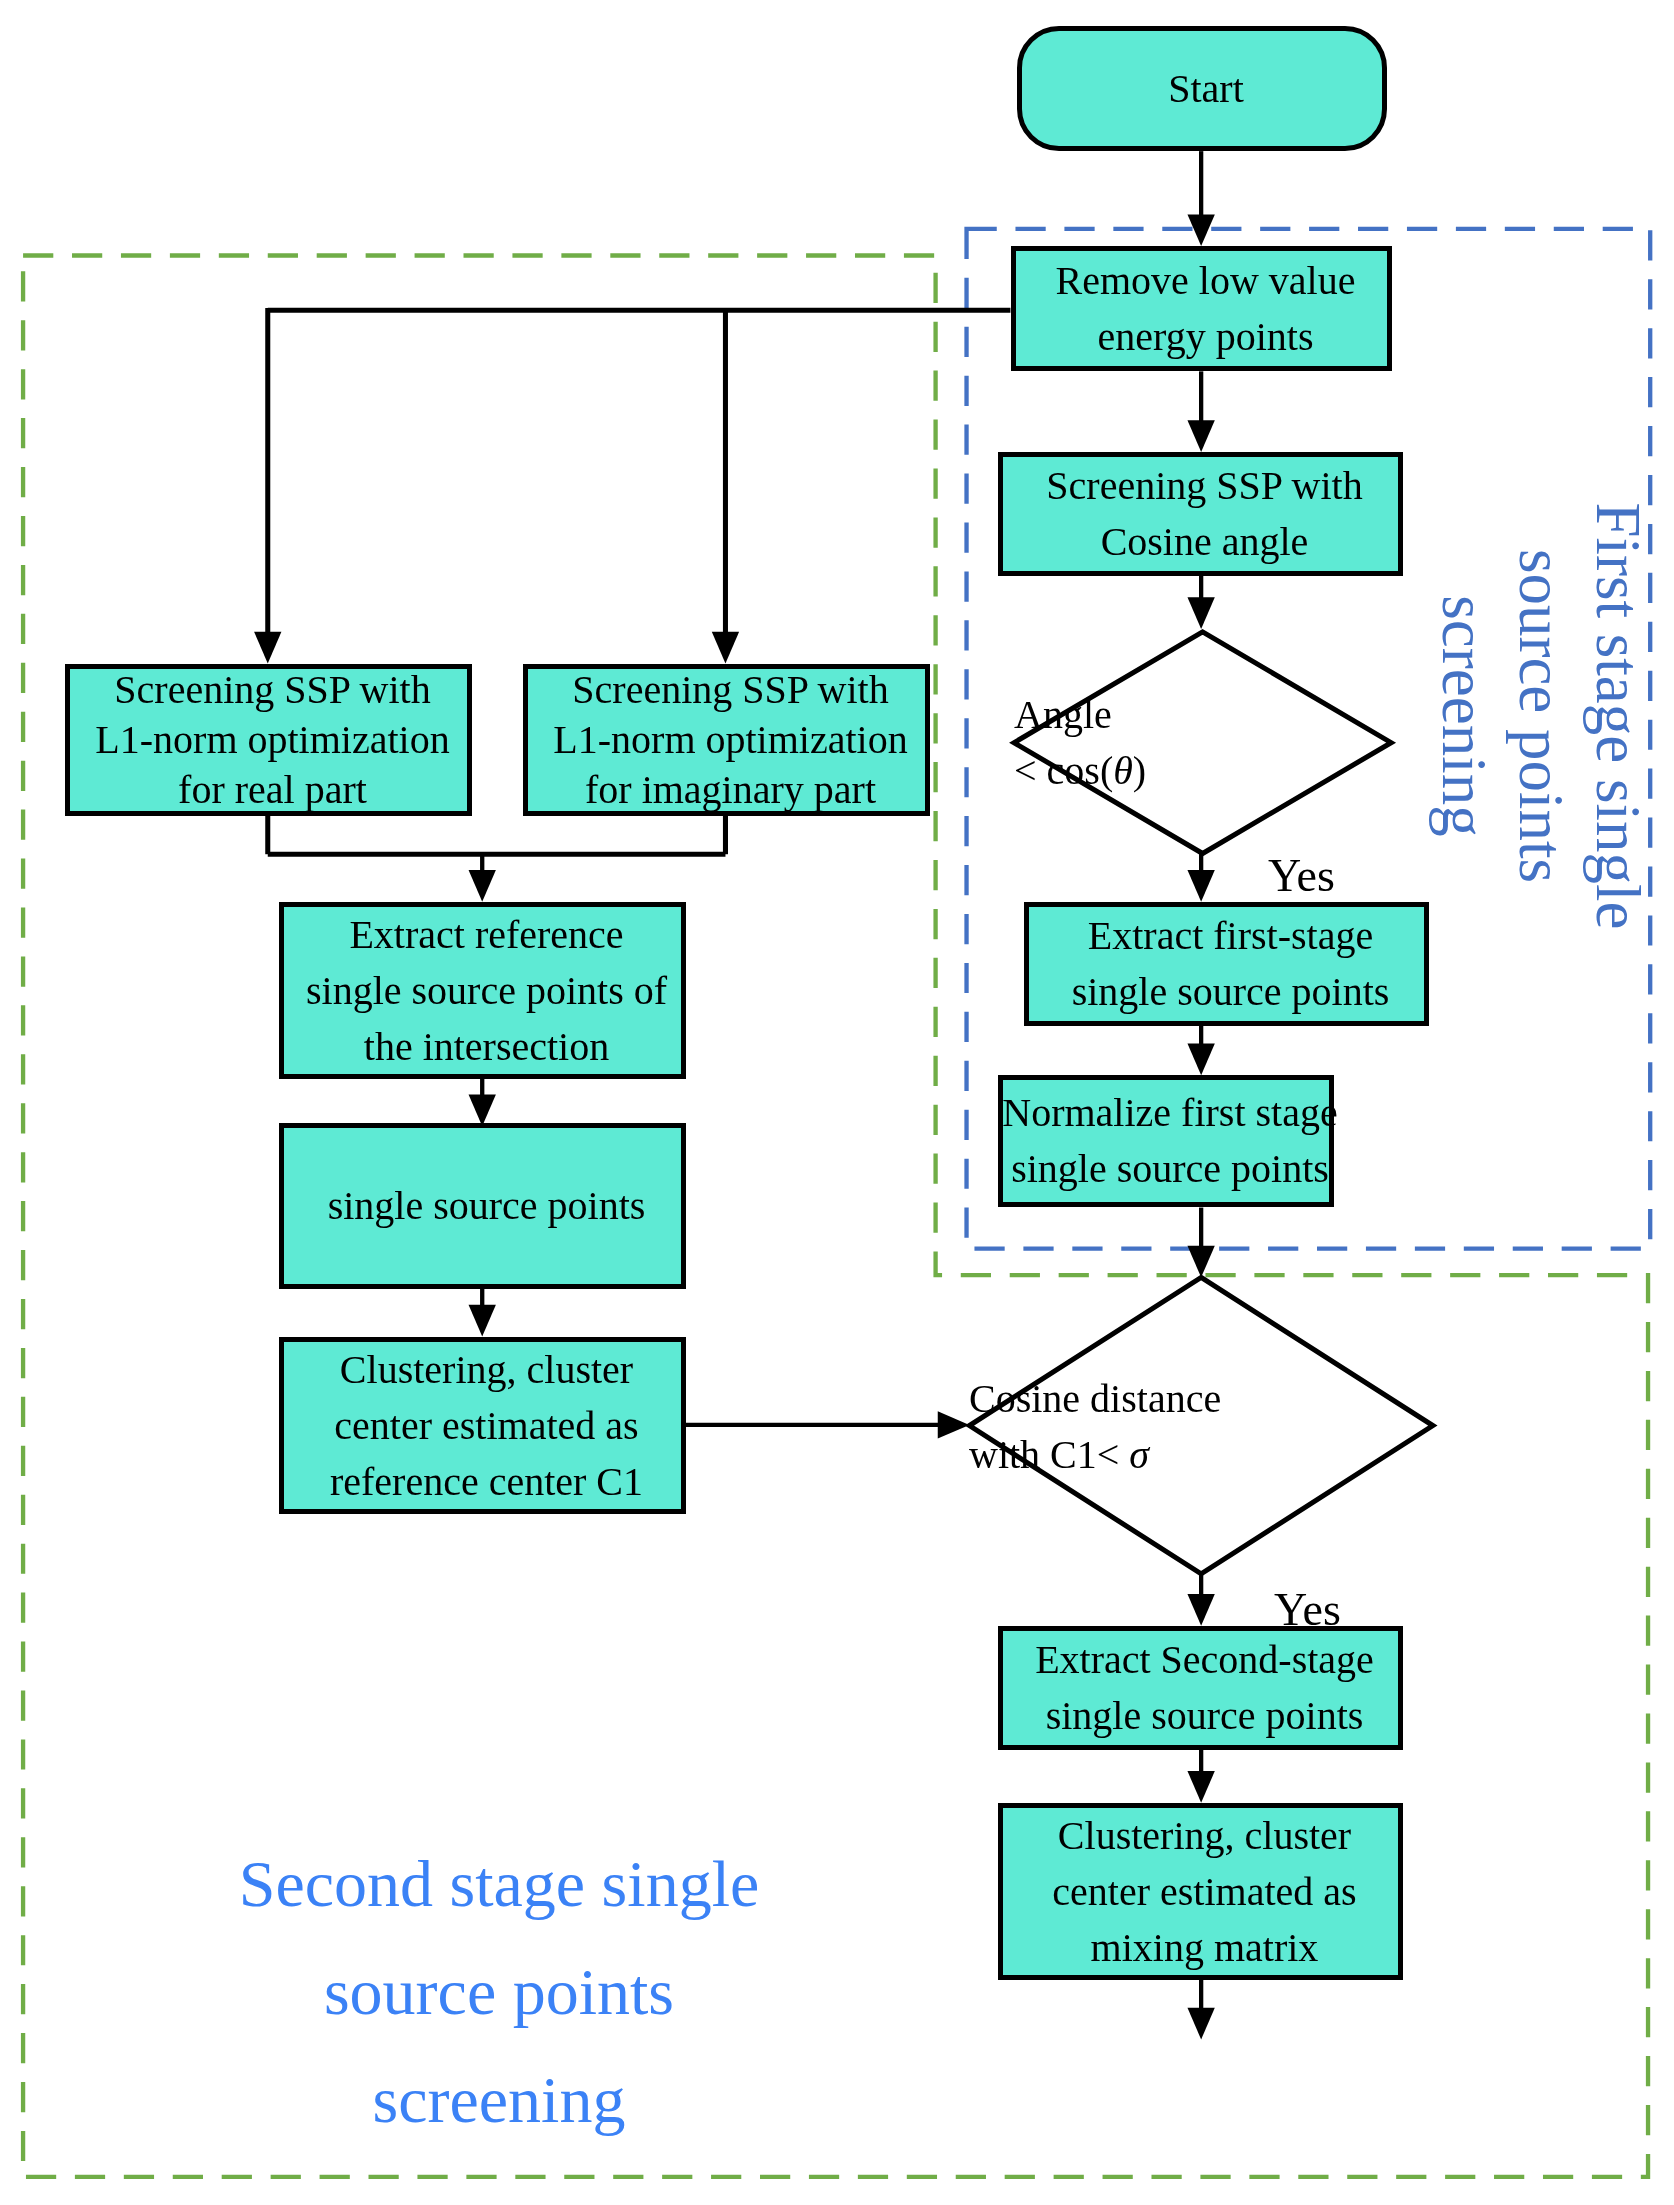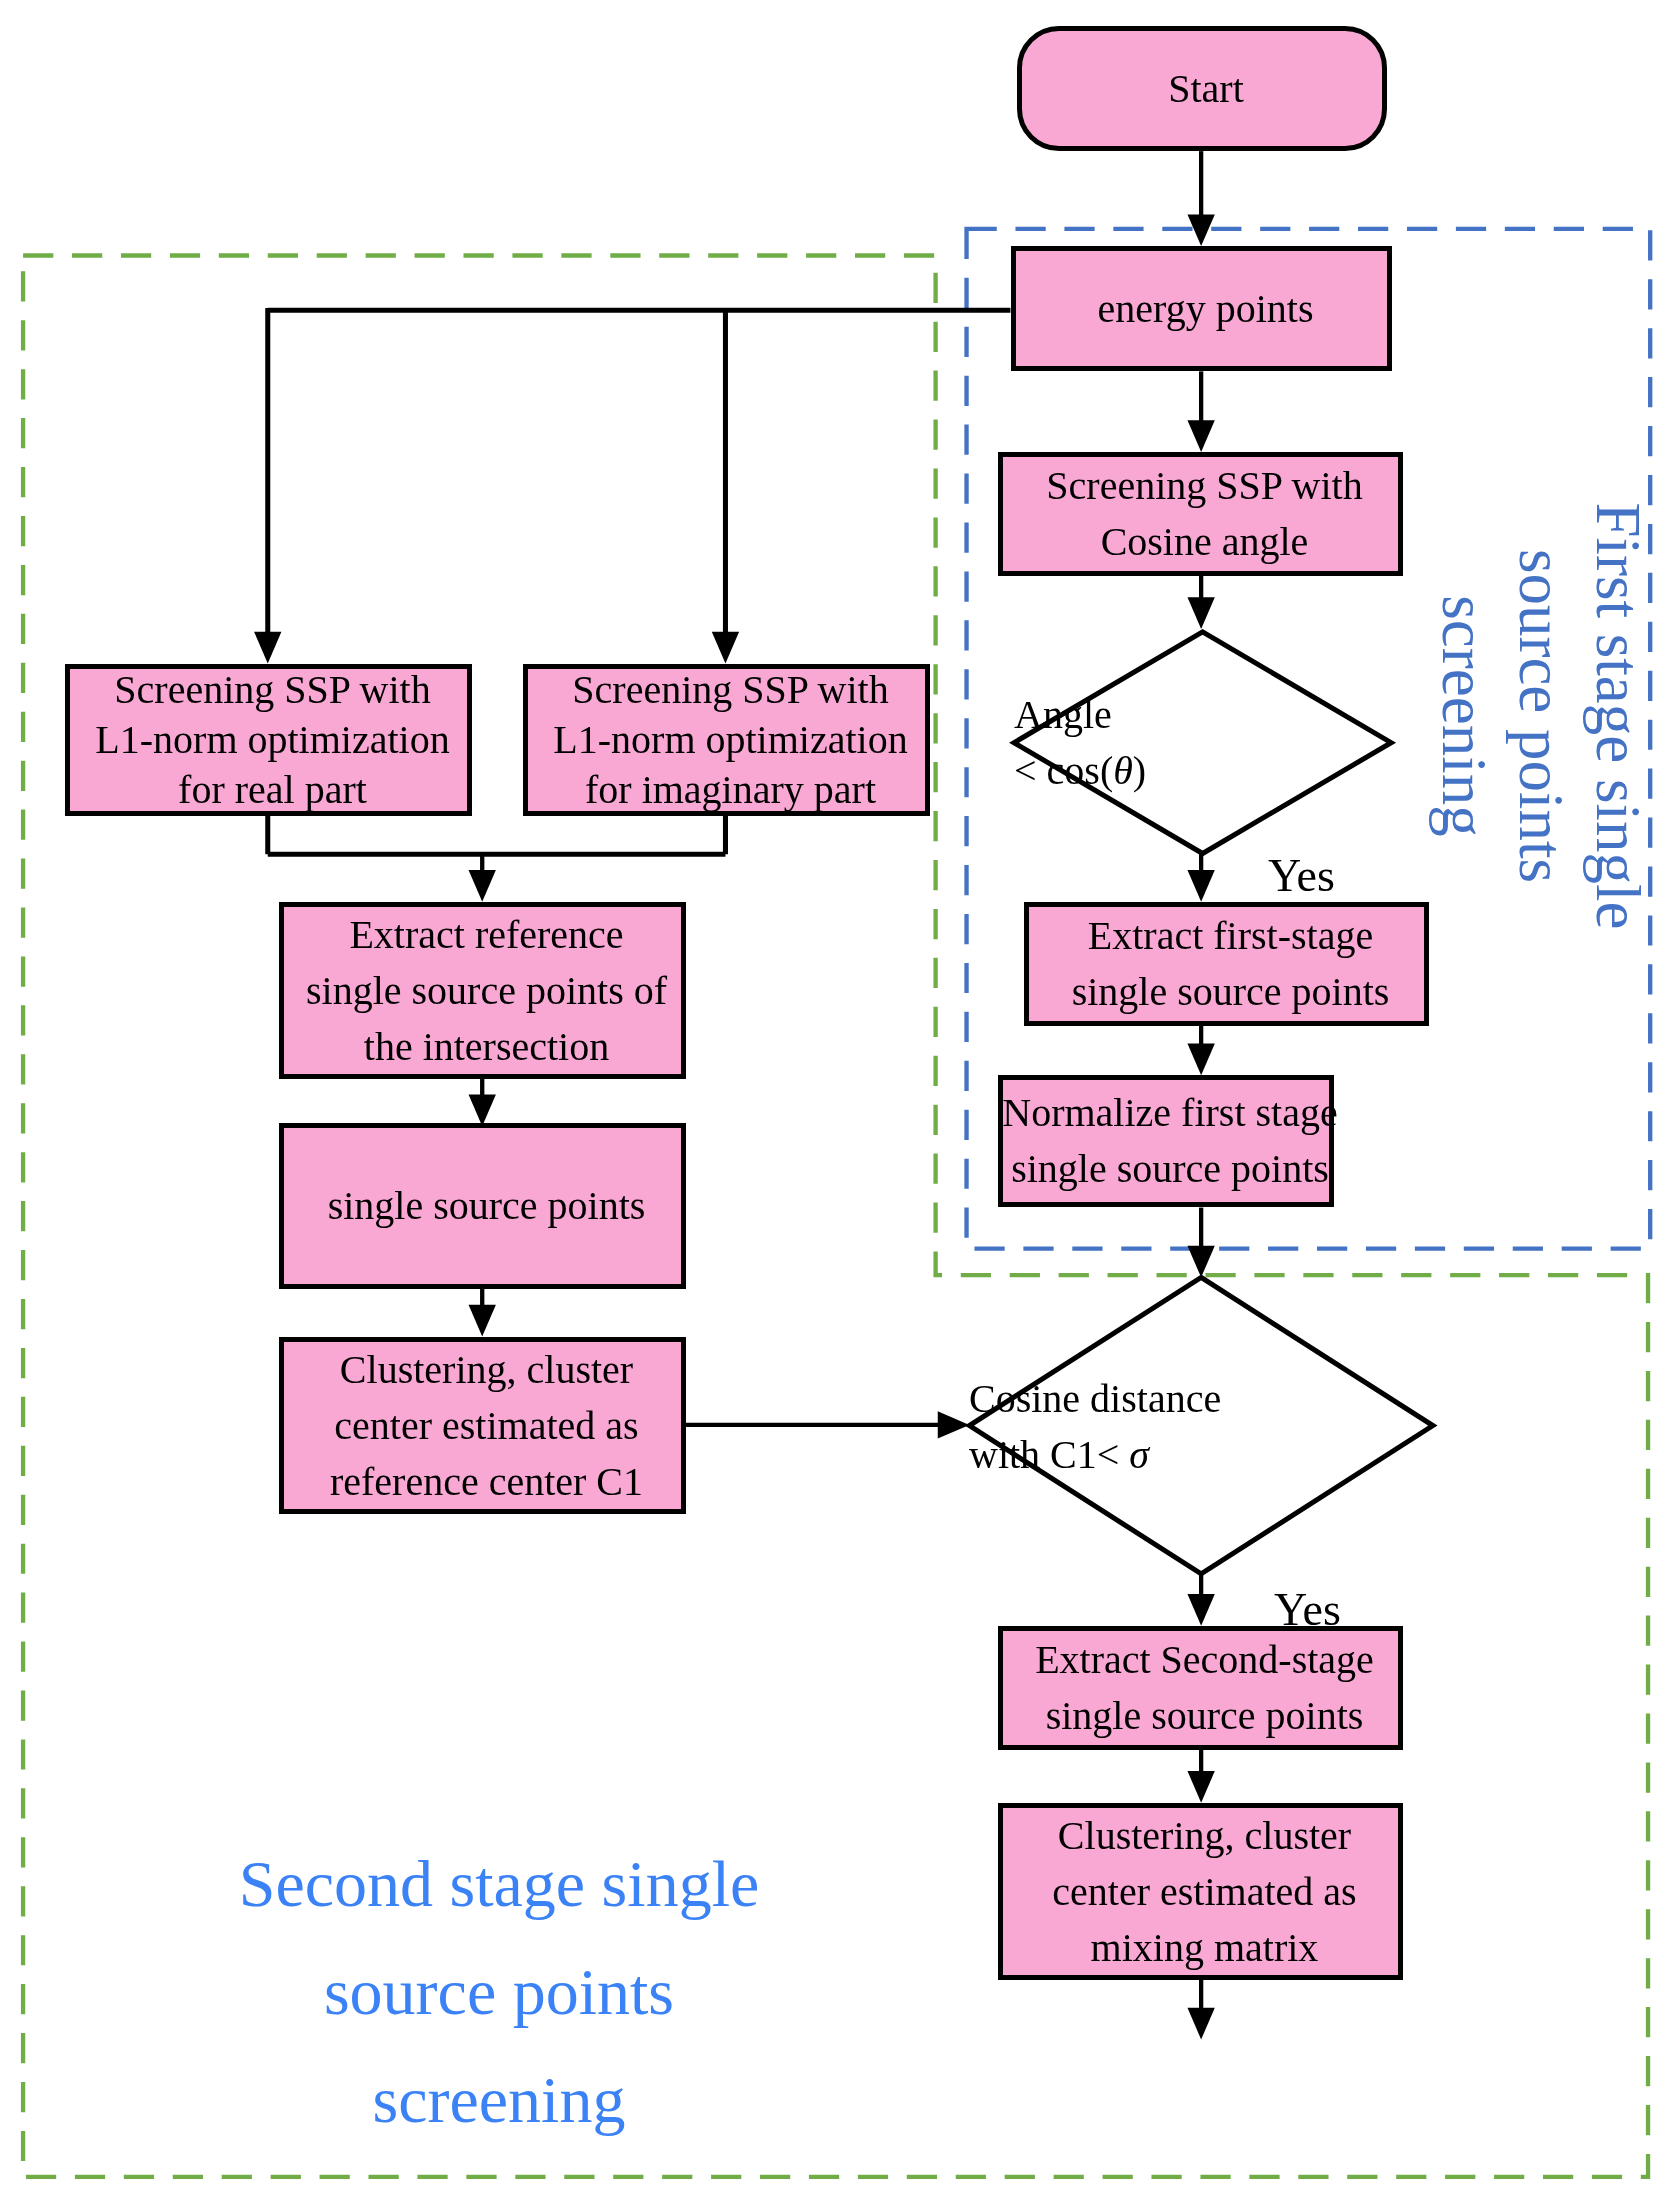--- a/index.html
+++ b/index.html
@@ -9,21 +9,21 @@
     background:#ffffff;
     font-family:"Liberation Serif", serif;
     color:#000;
     overflow:hidden;
   }
   #flow-svg{position:absolute;left:0;top:0;width:1674px;height:2205px;}
   .node{
     position:absolute;
     box-sizing:border-box;
     border:5px solid #000;
-    background:#f9a8d4;
+    background:#5eead4;
     display:flex;
     flex-direction:column;
     align-items:center;
     justify-content:center;
     text-align:center;
     font-size:40px;
     line-height:56px;
     white-space:nowrap;
     padding-left:8px;
   }
@@ -130,20 +130,21 @@
 
     <path d="M1669 2751 L1669 2794" stroke="#000" stroke-width="6" fill="none"></path>
     <polygon points="1650,2790 1688,2790 1669,2834" fill="#000"></polygon>
   </svg>
 
   <div class="node terminal" style="left:1017px;top:26px;width:370px;height:125px;">
     <span>Start</span>
   </div>
 
   <div class="node" style="left:1011px;top:246px;width:381px;height:125px;">
+    <span>Remove low value</span>
     <span>energy points</span>
   </div>
 
   <div class="node" style="left:998px;top:452px;width:405px;height:124px;">
     <span>Screening SSP with</span>
     <span>Cosine angle</span>
   </div>
 
   <div class="dtext" style="left:1014px;top:632px;width:377px;height:222px;">
     <span>Angle</span>

